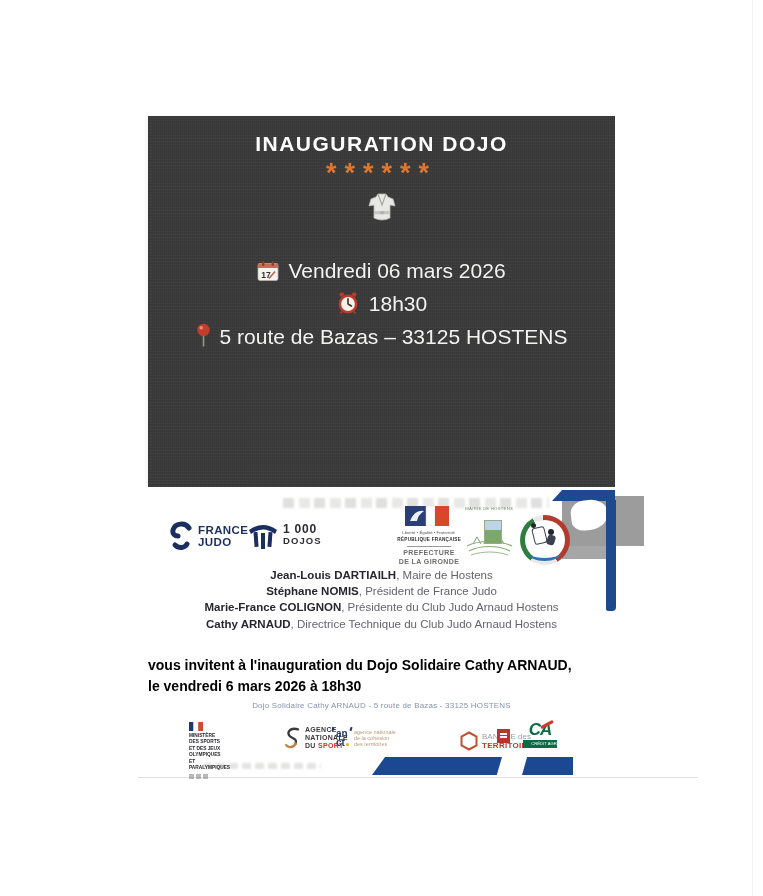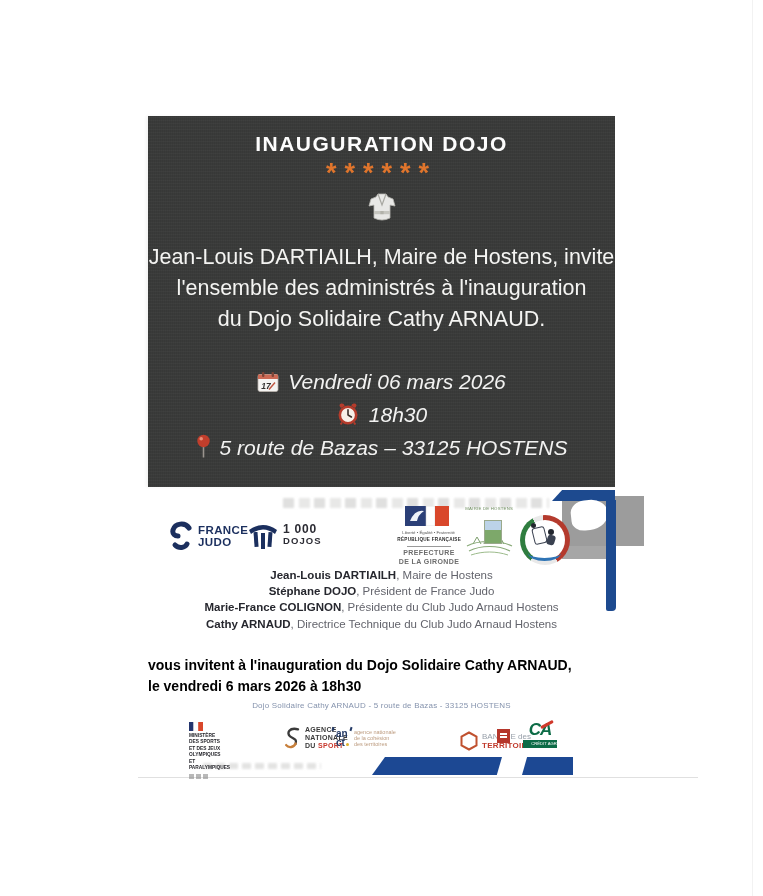--- a/index.html
+++ b/index.html
@@ -11,21 +11,21 @@
     background:#3a3b3a;
     background-image:
       repeating-linear-gradient(0deg, rgba(255,255,255,0.025) 0 1px, transparent 1px 3px),
       repeating-linear-gradient(90deg, rgba(0,0,0,0.06) 0 1px, transparent 1px 2px);
     color:#f2f2f1; text-align:center; box-shadow:-2px 0 3px rgba(0,0,0,0.05); }
   .flyer-title { margin-top:16px; font-size:21px; font-weight:bold; letter-spacing:1.5px; color:#fdfdfd; }
   .stars { margin-top:2px; height:22px; line-height:30px; font-size:27px; font-weight:bold;
            color:#e0752c; letter-spacing:8px; }
   .gi-wrap { margin-top:12px; height:32px; }
   .intro { margin-top:18px; font-size:21.5px; line-height:31px; font-weight:400; color:#f4f4f2; }
-  .event { margin-top:30px; font-size:21px;font-style:italic; }
+  .event { margin-top:30px; font-size:21px; }
   .event-row { line-height:33px; white-space:nowrap; }
   .event-row svg { vertical-align:-4px; margin-right:9px; }
 
   
   .ghost-line { position:absolute; left:283px; top:498px; width:266px; height:10px; opacity:.55; filter:blur(1px);
     background:repeating-linear-gradient(90deg,#c7c7c5 0 11px, transparent 11px 16px, #d6d6d4 16px 27px, transparent 27px 31px); }
   .ghost-line2 { position:absolute; left:203px; top:763px; width:118px; height:6px; opacity:.5; filter:blur(.8px);
     background:repeating-linear-gradient(90deg,#c9c9c7 0 9px, transparent 9px 13px); }
   .ribbon-top { position:absolute; left:552px; top:490px; width:63px; height:11px; background:#1d4a8f;
     clip-path:polygon(16% 0, 100% 0, 100% 100%, 0 100%); z-index:3; }
@@ -123,25 +123,20 @@
     <div class="flyer-title">INAUGURATION DOJO</div>
     <div class="stars">******</div>
     <div class="gi-wrap">
       <svg width="28" height="32" viewBox="0 0 28 32">
         <path d="M10,2 h8 l2,3 5,2 2,7 -5,-1 v13 q-8,4 -16,0 v-13 l-5,1 2,-7 5,-2 z" fill="#e8e8e6" stroke="#b9b9b4" stroke-width="0.8"></path>
         <path d="M10,2 L14,13 L18,2" fill="none" stroke="#a8a8a2" stroke-width="1.2"></path>
         <rect x="6" y="19" width="16" height="3.2" fill="#c6c6c0"></rect>
         <rect x="12.4" y="19" width="3.2" height="3.2" fill="#b2b2aa"></rect>
       </svg>
     </div>
-    <div class="intro">
-      <div>Jean-Louis DARTIAILH, Maire de Hostens, invite</div>
-      <div>l'ensemble des administrés à l'inauguration</div>
-      <div>du Dojo Solidaire Cathy ARNAUD.</div>
-    </div>
     <div class="event">
       <div class="event-row">
         <svg width="22" height="22" viewBox="0 0 22 22">
           <rect x="1" y="3.5" width="20" height="17" rx="2" fill="#f5f4f2" stroke="#b9b2ac" stroke-width="0.8"></rect>
           <path d="M1,3.5 h20 v4.5 h-20 z" fill="#cd6a55"></path>
           <rect x="5" y="1" width="2.4" height="5" rx="1.1" fill="#7e4437"></rect>
           <rect x="14.6" y="1" width="2.4" height="5" rx="1.1" fill="#7e4437"></rect>
           <text x="9" y="17.5" font-size="8.5" font-weight="bold" fill="#33302e" text-anchor="middle">17</text>
           <path d="M12,18.5 L18,11.5" stroke="#c05540" stroke-width="1.4"></path>
         </svg><span>Vendredi 06 mars 2026</span>
@@ -231,21 +226,21 @@
     <div class="club-inner"></div>
     <div class="club-wave"></div>
     <div class="club-headA"></div>
     <div class="club-figA"></div>
     <div class="club-headB"></div>
     <div class="club-figB"></div>
   </div>
 
   <div class="names">
     <div><b>Jean-Louis DARTIAILH</b><span>, Maire de Hostens</span></div>
-    <div><b>Stéphane DOJO</b><span>, Président de France Judo</span></div>
+    <div><b>Stéphane NOMIS</b><span>, Président de France Judo</span></div>
     <div><b>Marie-France COLIGNON</b><span>, Présidente du Club Judo Arnaud Hostens</span></div>
     <div><b>Cathy ARNAUD</b><span>, Directrice Technique du Club Judo Arnaud Hostens</span></div>
   </div>
 
   <div class="invite">
     <div>vous invitent à l'inauguration du Dojo Solidaire Cathy ARNAUD,</div>
     <div>le vendredi 6 mars 2026 à 18h30</div>
   </div>
 
   <div class="addr-small">Dojo Solidaire Cathy ARNAUD - 5 route de Bazas - 33125 HOSTENS</div>

